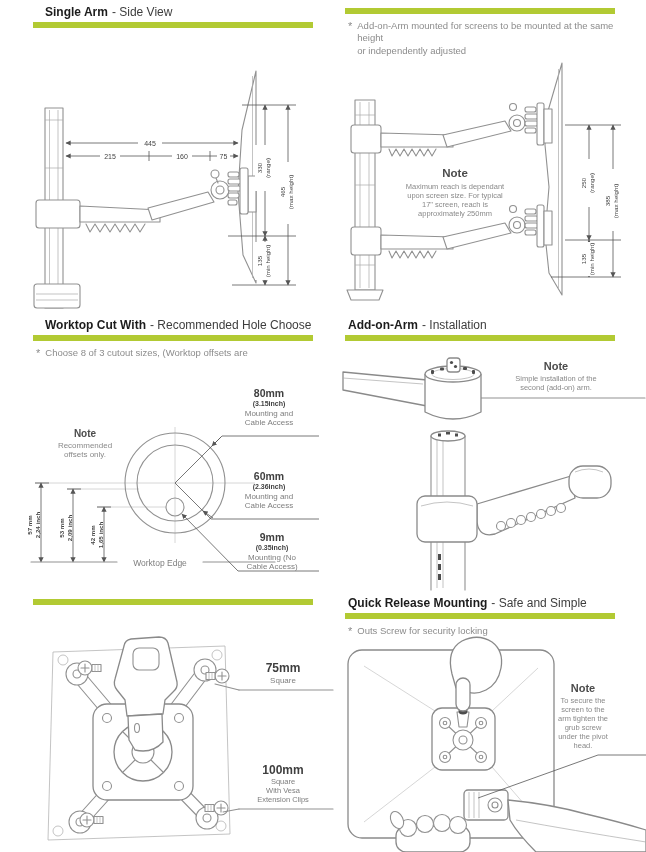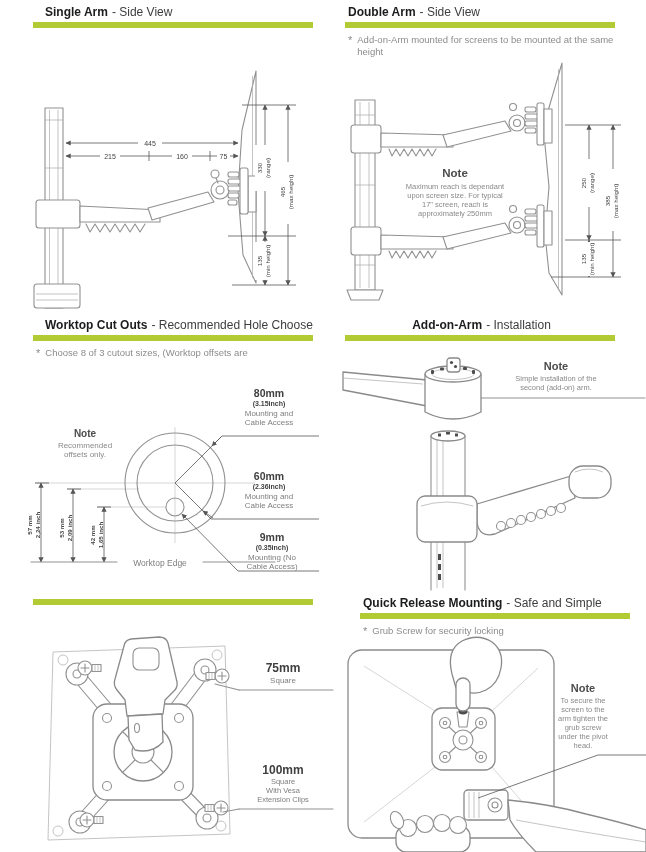--- a/index.html
+++ b/index.html
@@ -32,56 +32,56 @@
 </style>
 </head>
 <body>
 
 <div class="sec" style="left:33px;top:5px;width:280px;">
   <div class="hdr" style="padding-left:12px;"><b>Single Arm</b><span class="sub">- Side View</span></div>
   <div class="bar"></div>
 </div>
 
 <div class="sec" style="left:345px;top:5px;width:270px;">
-  <div class="hdr" style="padding-left:3px;"><b>Double Arm</b><span class="sub">- Side View</span></div>
   <div class="bar"></div>
   <div class="bullet" style="padding-left:3px;">
     <span class="star">*</span>
     <div>
       <div>Add-on-Arm mounted for screens to be mounted at the same height</div>
+      <div>or independently adjusted</div>
     </div>
   </div>
 </div>
 
 <div class="sec" style="left:33px;top:318px;width:280px;">
-  <div class="hdr" style="padding-left:12px;"><b>Worktop Cut Outs</b><span class="sub">- Recommended Hole Choose</span></div>
+  <div class="hdr" style="padding-left:12px;"><b>Worktop Cut With</b><span class="sub">- Recommended Hole Choose</span></div>
   <div class="bar"></div>
   <div class="bullet" style="padding-left:3px;">
     <span class="star">*</span>
     <div>
       <div>Choose 8 of 3 cutout sizes, (Worktop offsets are</div>
     </div>
   </div>
 </div>
 
 <div class="sec" style="left:345px;top:318px;width:270px;">
-  <div class="hdr" style="padding-left:3px;text-align:center;"><b>Add-on-Arm</b><span class="sub">- Installation</span></div>
+  <div class="hdr" style="padding-left:3px;"><b>Add-on-Arm</b><span class="sub">- Installation</span></div>
   <div class="bar"></div>
 </div>
 
 <div class="sec" style="left:33px;top:596px;width:280px;">
   <div class="bar"></div>
 </div>
 
-<div class="sec" style="left:360px;top:596px;width:270px;">
+<div class="sec" style="left:345px;top:596px;width:270px;">
   <div class="hdr" style="padding-left:3px;"><b>Quick Release Mounting</b><span class="sub">- Safe and Simple</span></div>
   <div class="bar"></div>
   <div class="bullet" style="padding-left:3px;">
     <span class="star">*</span>
-    <div>Grub Screw for security locking</div>
+    <div>Outs Screw for security locking</div>
   </div>
 </div>
 
 <svg style="left:20px;top:50px;" width="300" height="262" viewBox="0 0 300 262">
   <defs>
     <marker id="ar1" viewBox="0 0 10 10" refX="9" refY="5" markerWidth="6.5" markerHeight="6.5" orient="auto-start-reverse">
       <path d="M0,0L10,5L0,10z" fill="#555"></path>
     </marker>
   </defs>
   <g>

